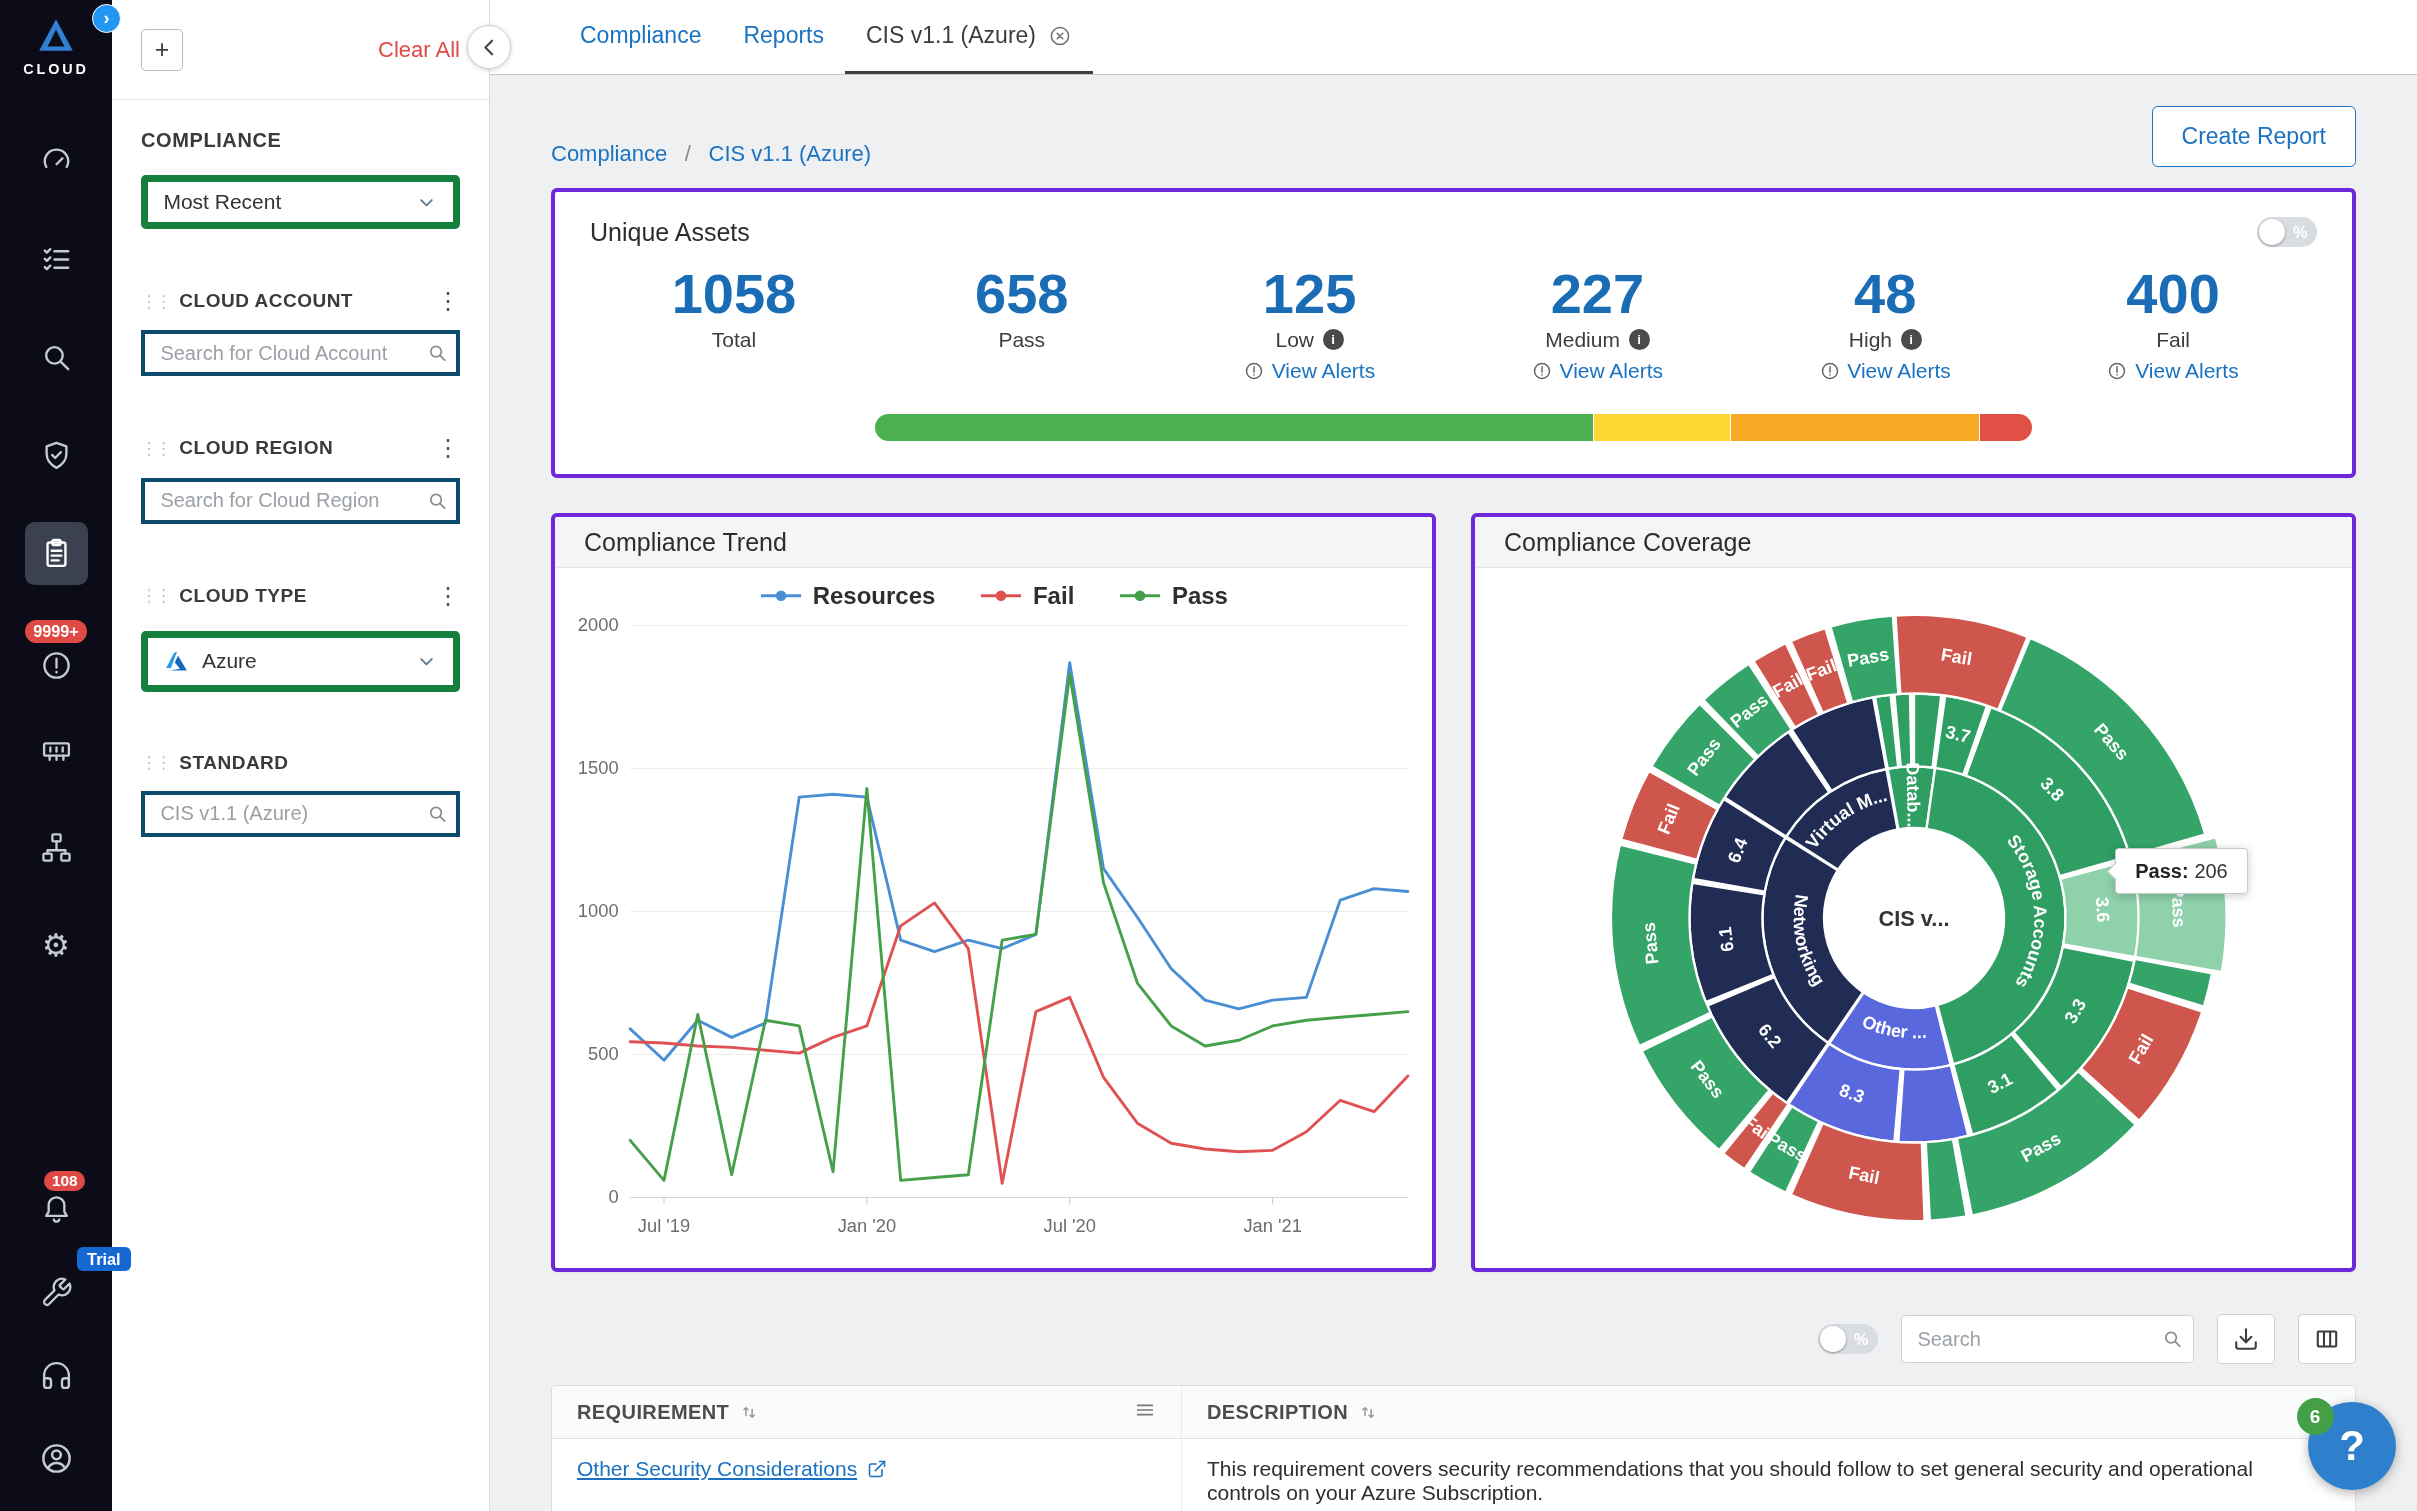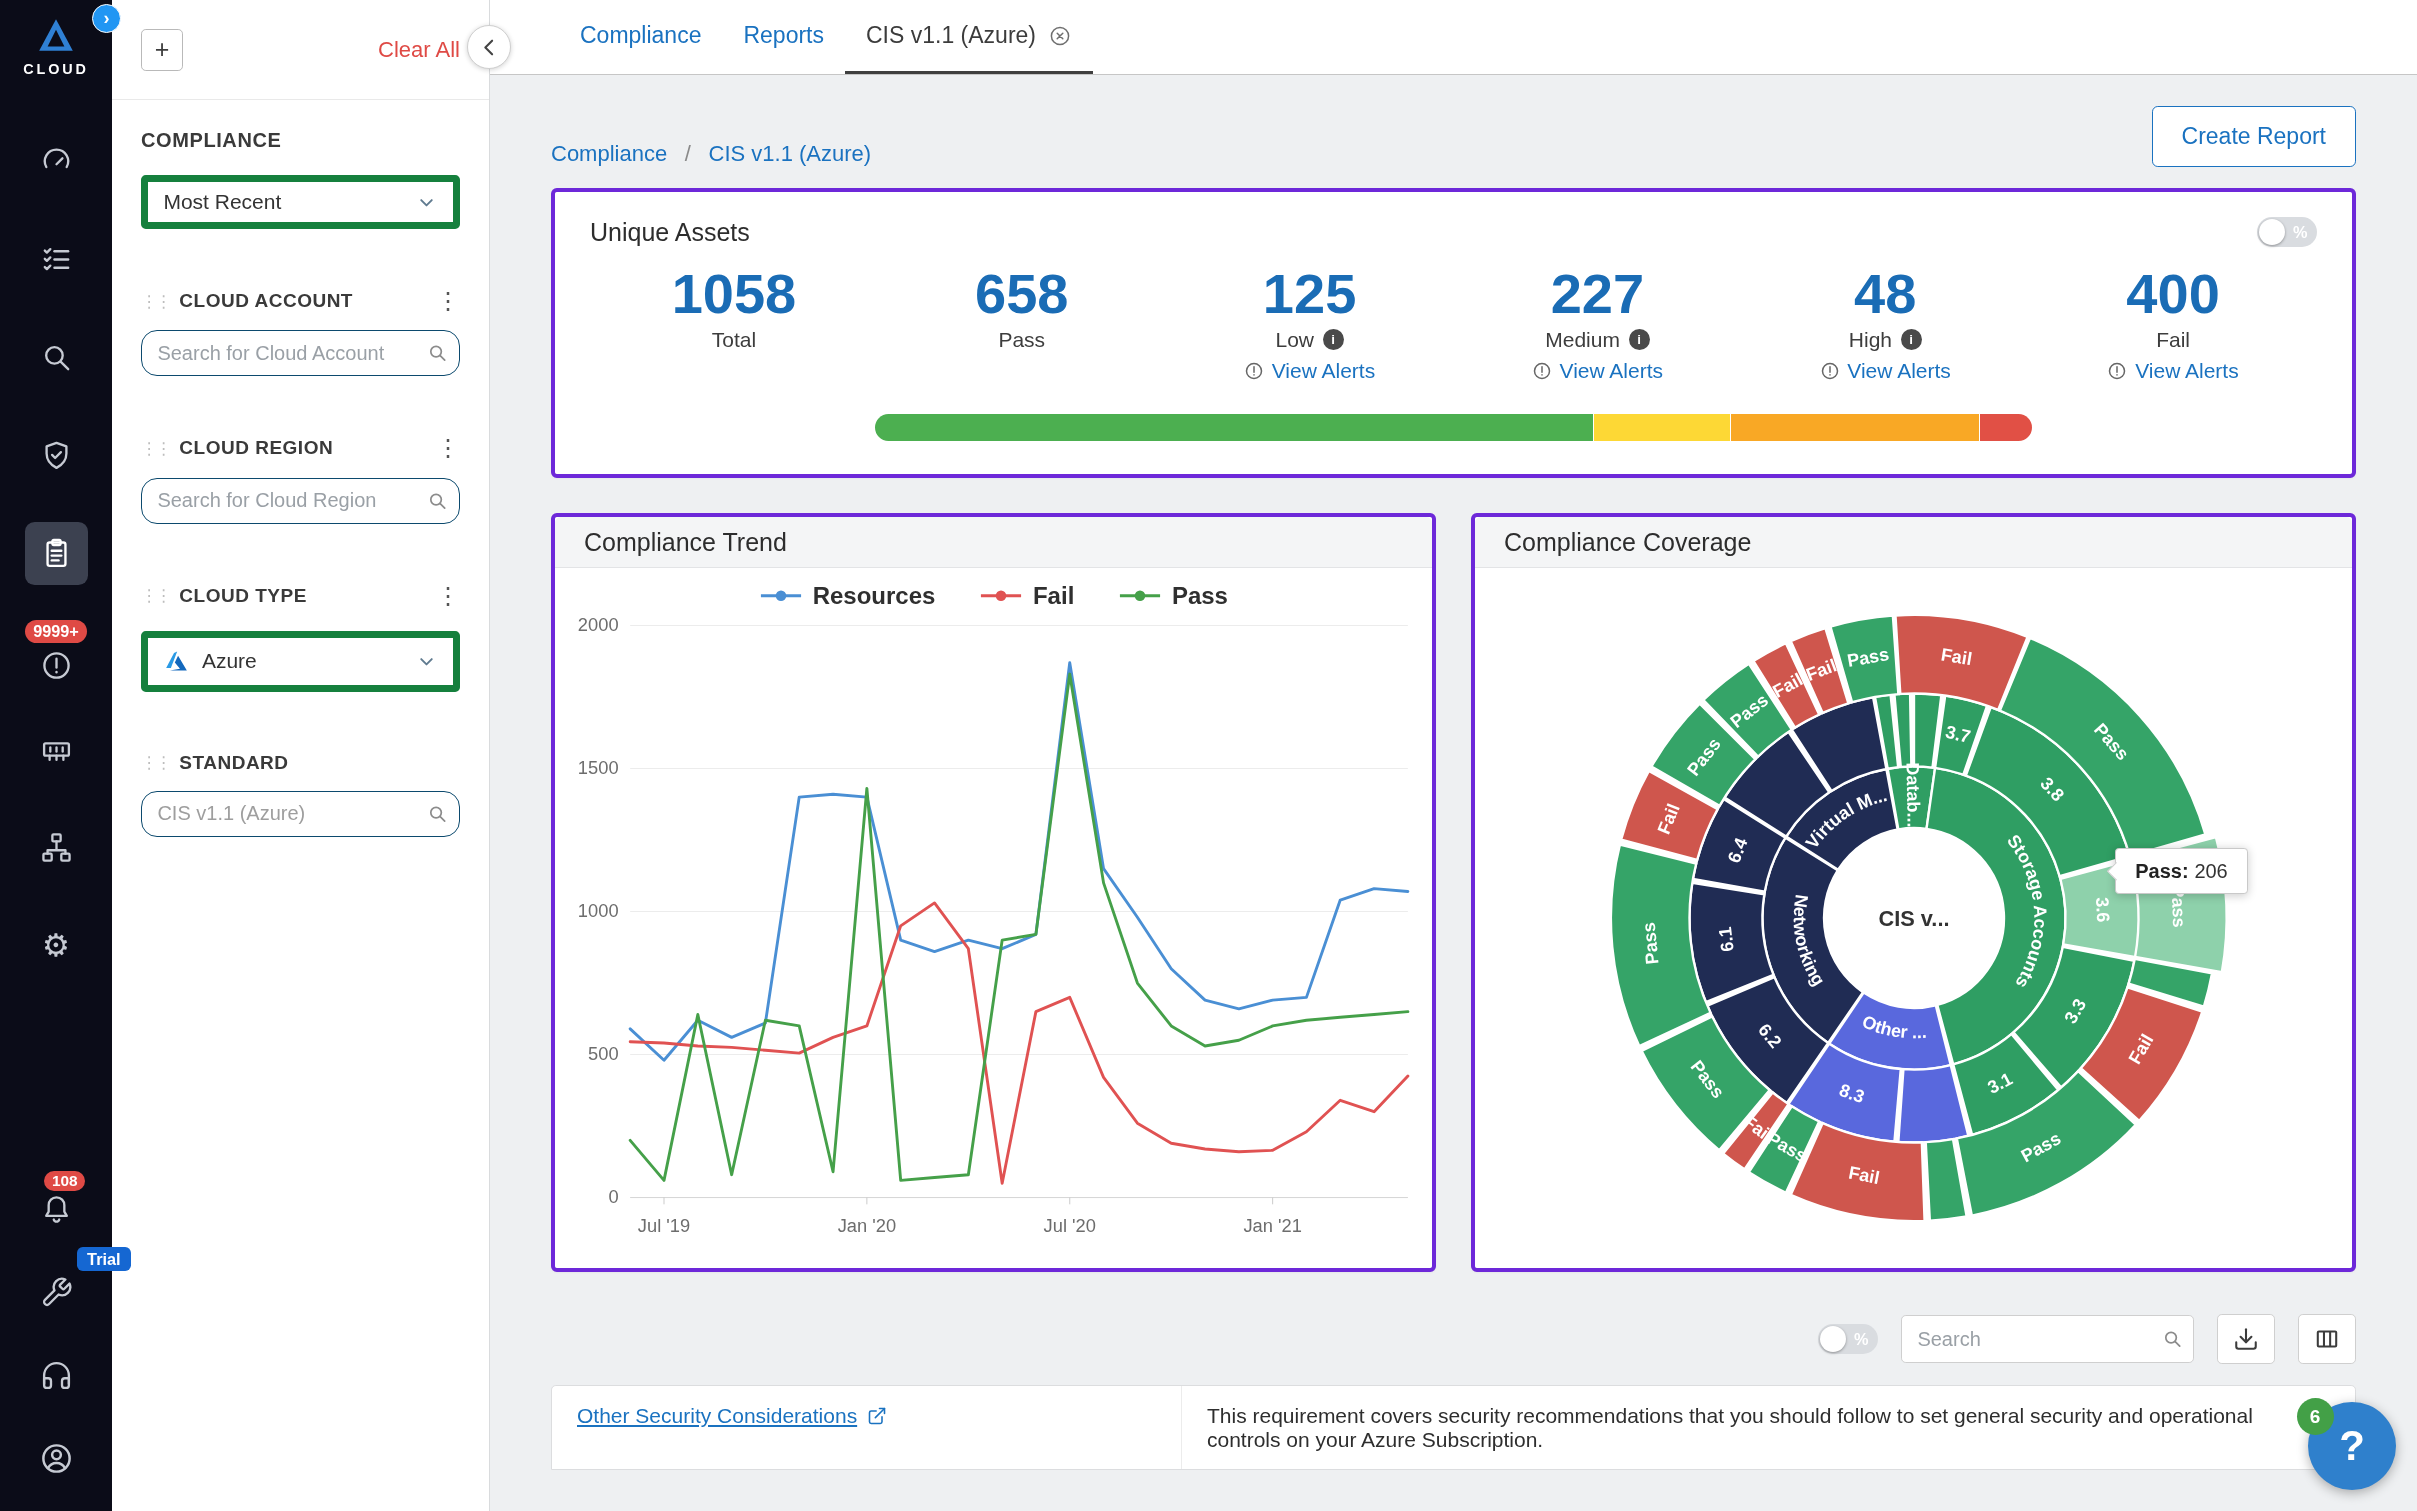--- a/index.html
+++ b/index.html
@@ -34,21 +34,21 @@
 .fp-title{font-size:20px;font-weight:bold;color:#3a3a3a;letter-spacing:0.6px}
 .select-box{margin-top:23px;height:54px;border:7px solid #15803d;border-radius:4.8px;display:flex;align-items:center;justify-content:space-between;padding:0 15.4px;font-size:21px;color:#333;cursor:pointer;background:#fff}
 .select-box.tall{height:61px}
 .az-wrap{display:flex;align-items:center;gap:11.5px}
 .fp-sec{margin-top:60px}
 .fp-sec-head{display:flex;align-items:center;gap:9.6px}
 .drag-dots{color:#bdbdbd;font-size:16.3px;letter-spacing:-1.9px;line-height:1;cursor:grab}
 .fp-sec-label{font-size:19px;font-weight:bold;color:#3a3a3a;letter-spacing:0.5px}
 .kebab{margin-left:auto;color:#555;font-size:24px;cursor:pointer;line-height:1}
 .search-field{margin-top:17.3px;position:relative}
-.search-field input{width:100%;height:46px;border:1px solid #0c4a6e;border-radius:16px;padding:0 46px 0 15.4px;font-size:20px;color:#333;font-family:inherit;background:#fff}
+.search-field input{width:100%;height:46px;border:4px solid #0c4a6e;border-radius:0;padding:0 46px 0 15.4px;font-size:20px;color:#333;font-family:inherit;background:#fff}
 .search-field input::placeholder{color:#9aa0a6}
 .search-field input.gray-val{color:#9e9e9e}
 .search-field .mag{position:absolute;right:11.5px;top:50%;transform:translateY(-50%)}
 
 
 .main{flex:1;display:flex;flex-direction:column;position:relative;min-width:0}
 .tab-bar{height:75px;background:#fff;border-bottom:1px solid #c6c6c6;display:flex;align-items:stretch;padding-left:69px;position:relative;flex-shrink:0}
 .collapse-btn{position:absolute;left:-23px;top:25px;width:44px;height:44px;border-radius:50%;background:#fff;border:1px solid #cfcfcf;box-shadow:0 1px 4.8px rgba(0,0,0,.18);display:flex;align-items:center;justify-content:center;cursor:pointer;z-index:6}
 .tab{display:flex;align-items:center;gap:11.5px;padding:0 21px;font-size:23px;color:#1a72c0;cursor:pointer;border-bottom:3.8px solid transparent}
 .tab.active{color:#3c3c3c;border-bottom-color:#3f3f3f}
@@ -619,20 +619,41 @@
       <button class="icon-btn">
         <svg width="26" height="26" viewBox="0 0 24 24" fill="none" stroke="#3c3c3c" stroke-width="1.9">
             <rect x="3.5" y="5" width="17" height="14" rx="1"></rect>
             <line x1="9.2" y1="5" x2="9.2" y2="19"></line>
             <line x1="14.9" y1="5" x2="14.9" y2="19"></line>
           </svg>
       </button>
     </div>
 
     <div class="req-table">
+      <div class="rt-head">
+        <div class="rt-hcell">
+          <span>REQUIREMENT</span>
+          <svg width="21" height="21" viewBox="0 0 24 24" fill="none" stroke="#9b9b9b" stroke-width="1.8" stroke-linecap="round" stroke-linejoin="round">
+              <path d="M8 15.5V6.5M5.6 8.9 8 6.5l2.4 2.4"></path>
+              <path d="M15 8.5v9M12.6 15.1l2.4 2.4 2.4-2.4"></path>
+            </svg>
+          <span class="hamb">
+            <svg width="22" height="22" viewBox="0 0 24 24" fill="none" stroke="#777" stroke-width="1.9" stroke-linecap="round">
+                <path d="M4 7h16M4 12h16M4 17h16"></path>
+              </svg>
+          </span>
+        </div>
+        <div class="rt-hcell">
+          <span>DESCRIPTION</span>
+          <svg width="21" height="21" viewBox="0 0 24 24" fill="none" stroke="#9b9b9b" stroke-width="1.8" stroke-linecap="round" stroke-linejoin="round">
+              <path d="M8 15.5V6.5M5.6 8.9 8 6.5l2.4 2.4"></path>
+              <path d="M15 8.5v9M12.6 15.1l2.4 2.4 2.4-2.4"></path>
+            </svg>
+        </div>
+      </div>
       <div class="rt-row">
         <div class="rt-cell">
           <a class="req-link">
             <span>Other Security Considerations</span>
             <svg width="20" height="20" viewBox="0 0 24 24" fill="none" stroke="#1a72c0" stroke-width="1.9" stroke-linecap="round" stroke-linejoin="round">
                 <path d="M18 13v6a2 2 0 0 1-2 2H5a2 2 0 0 1-2-2V8a2 2 0 0 1 2-2h6"></path>
                 <polyline points="15 3 21 3 21 9"></polyline>
                 <line x1="10" y1="14" x2="21" y2="3"></line>
               </svg>
           </a>

